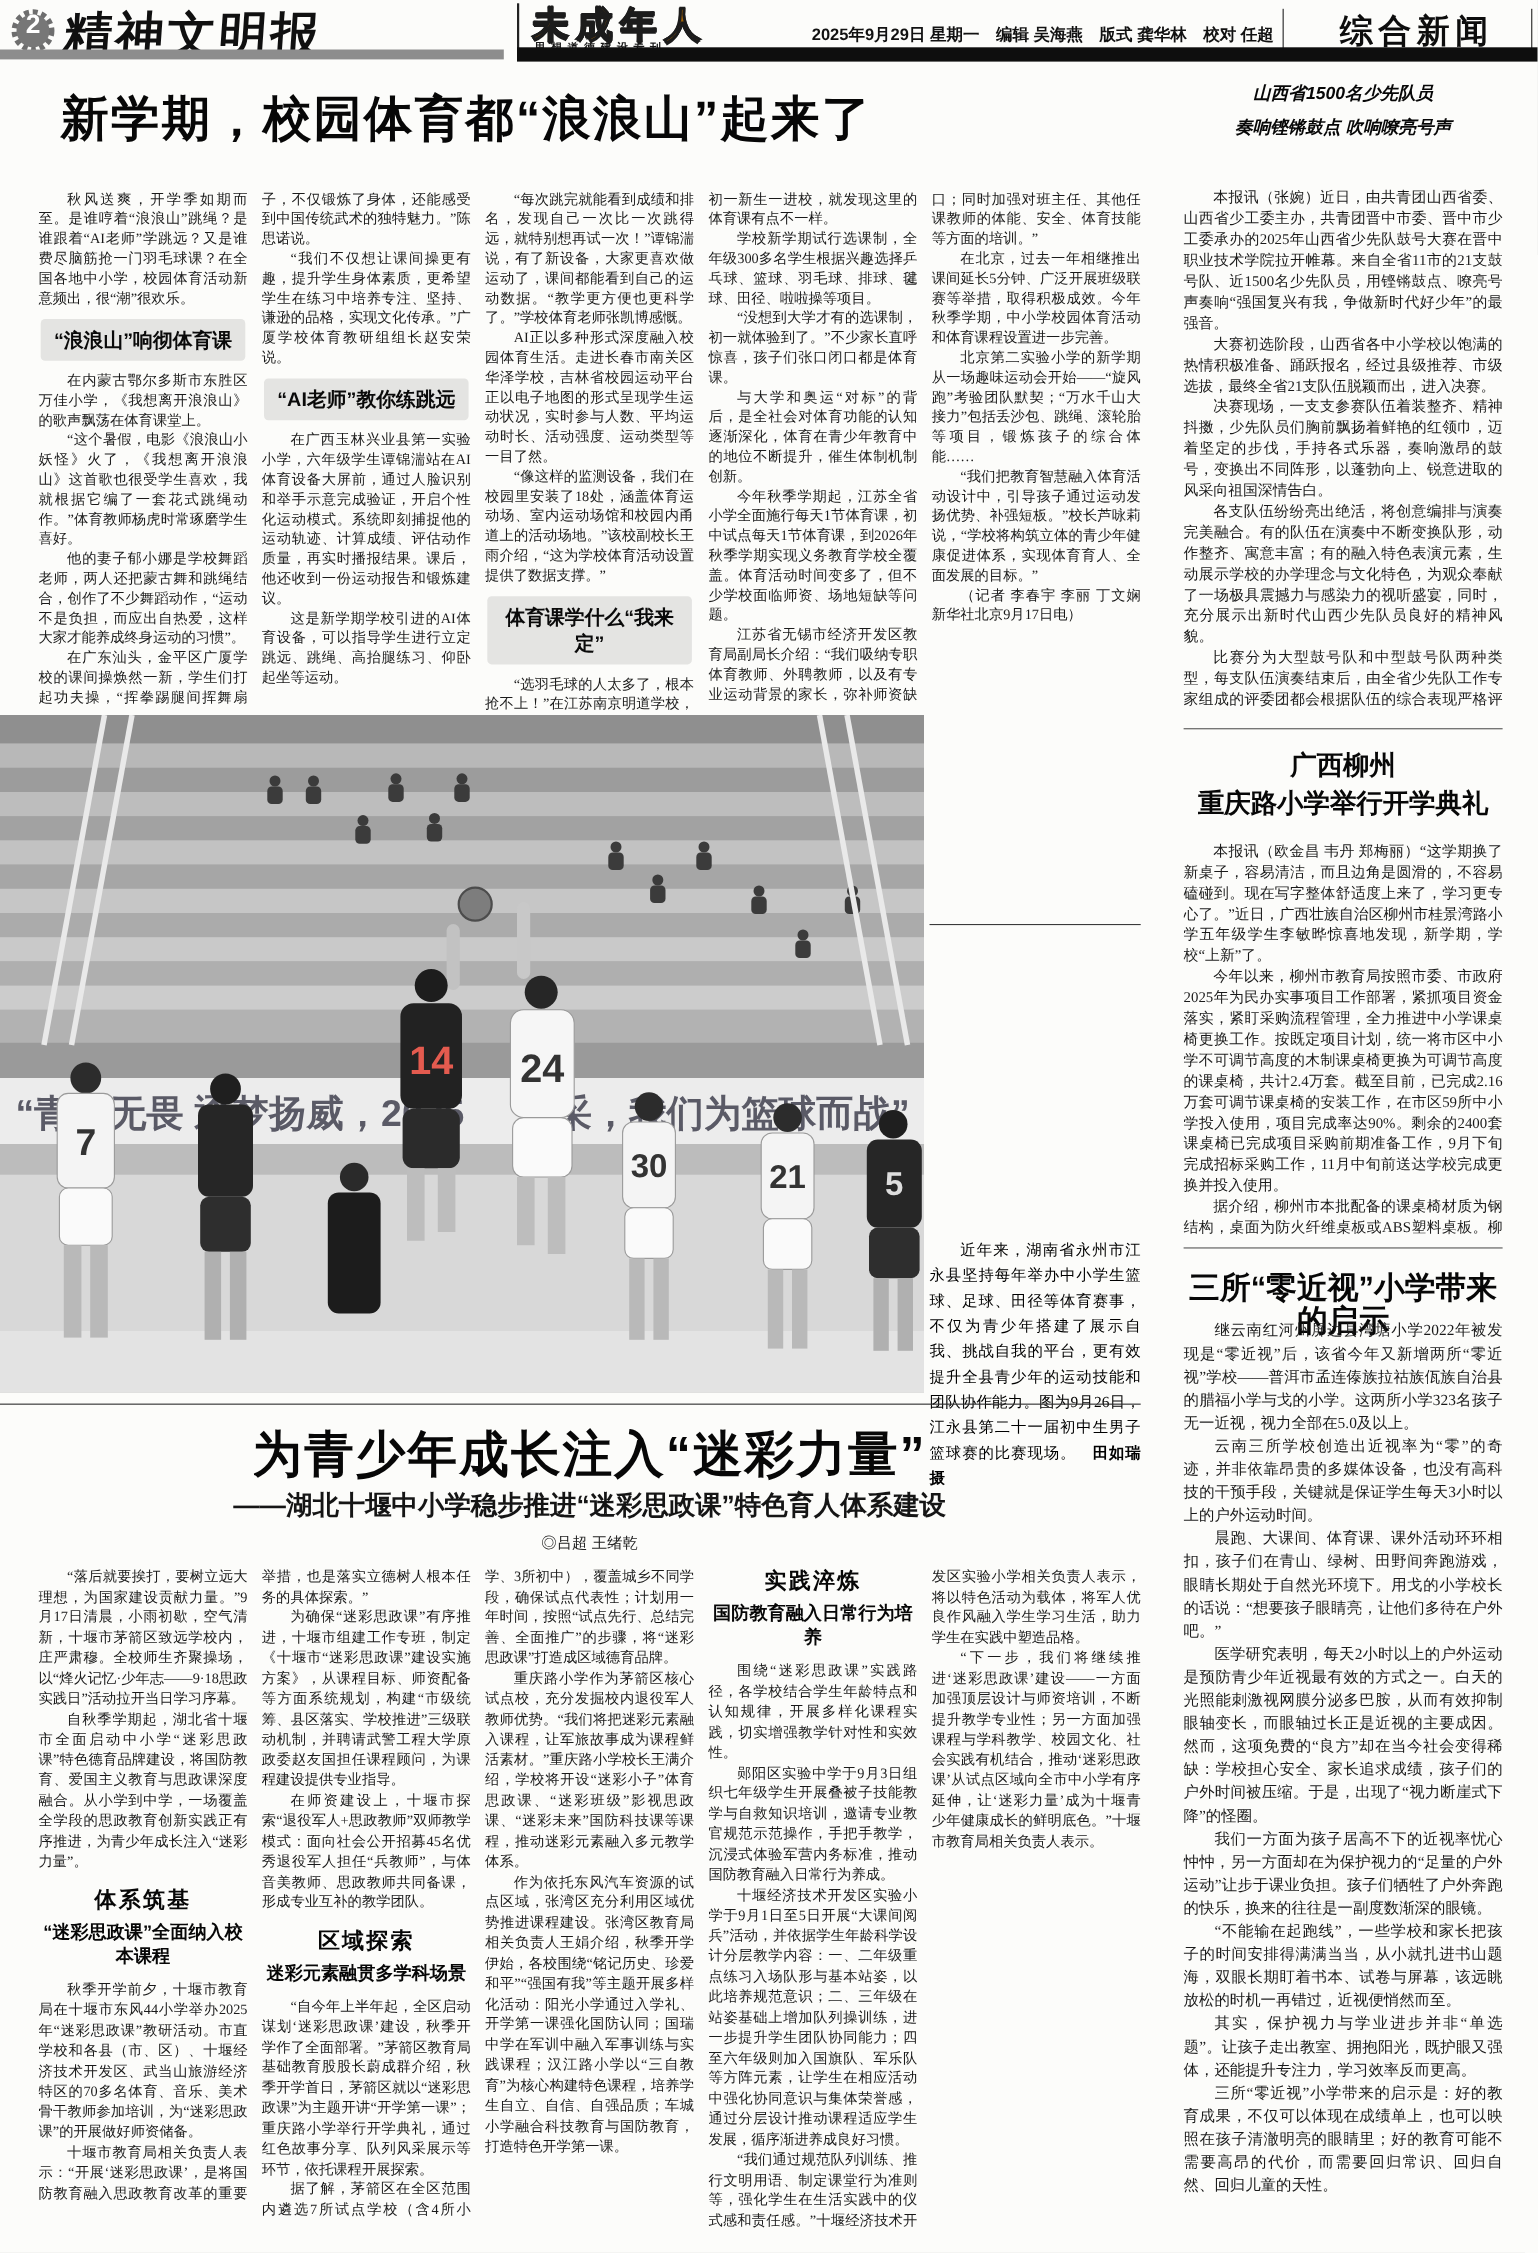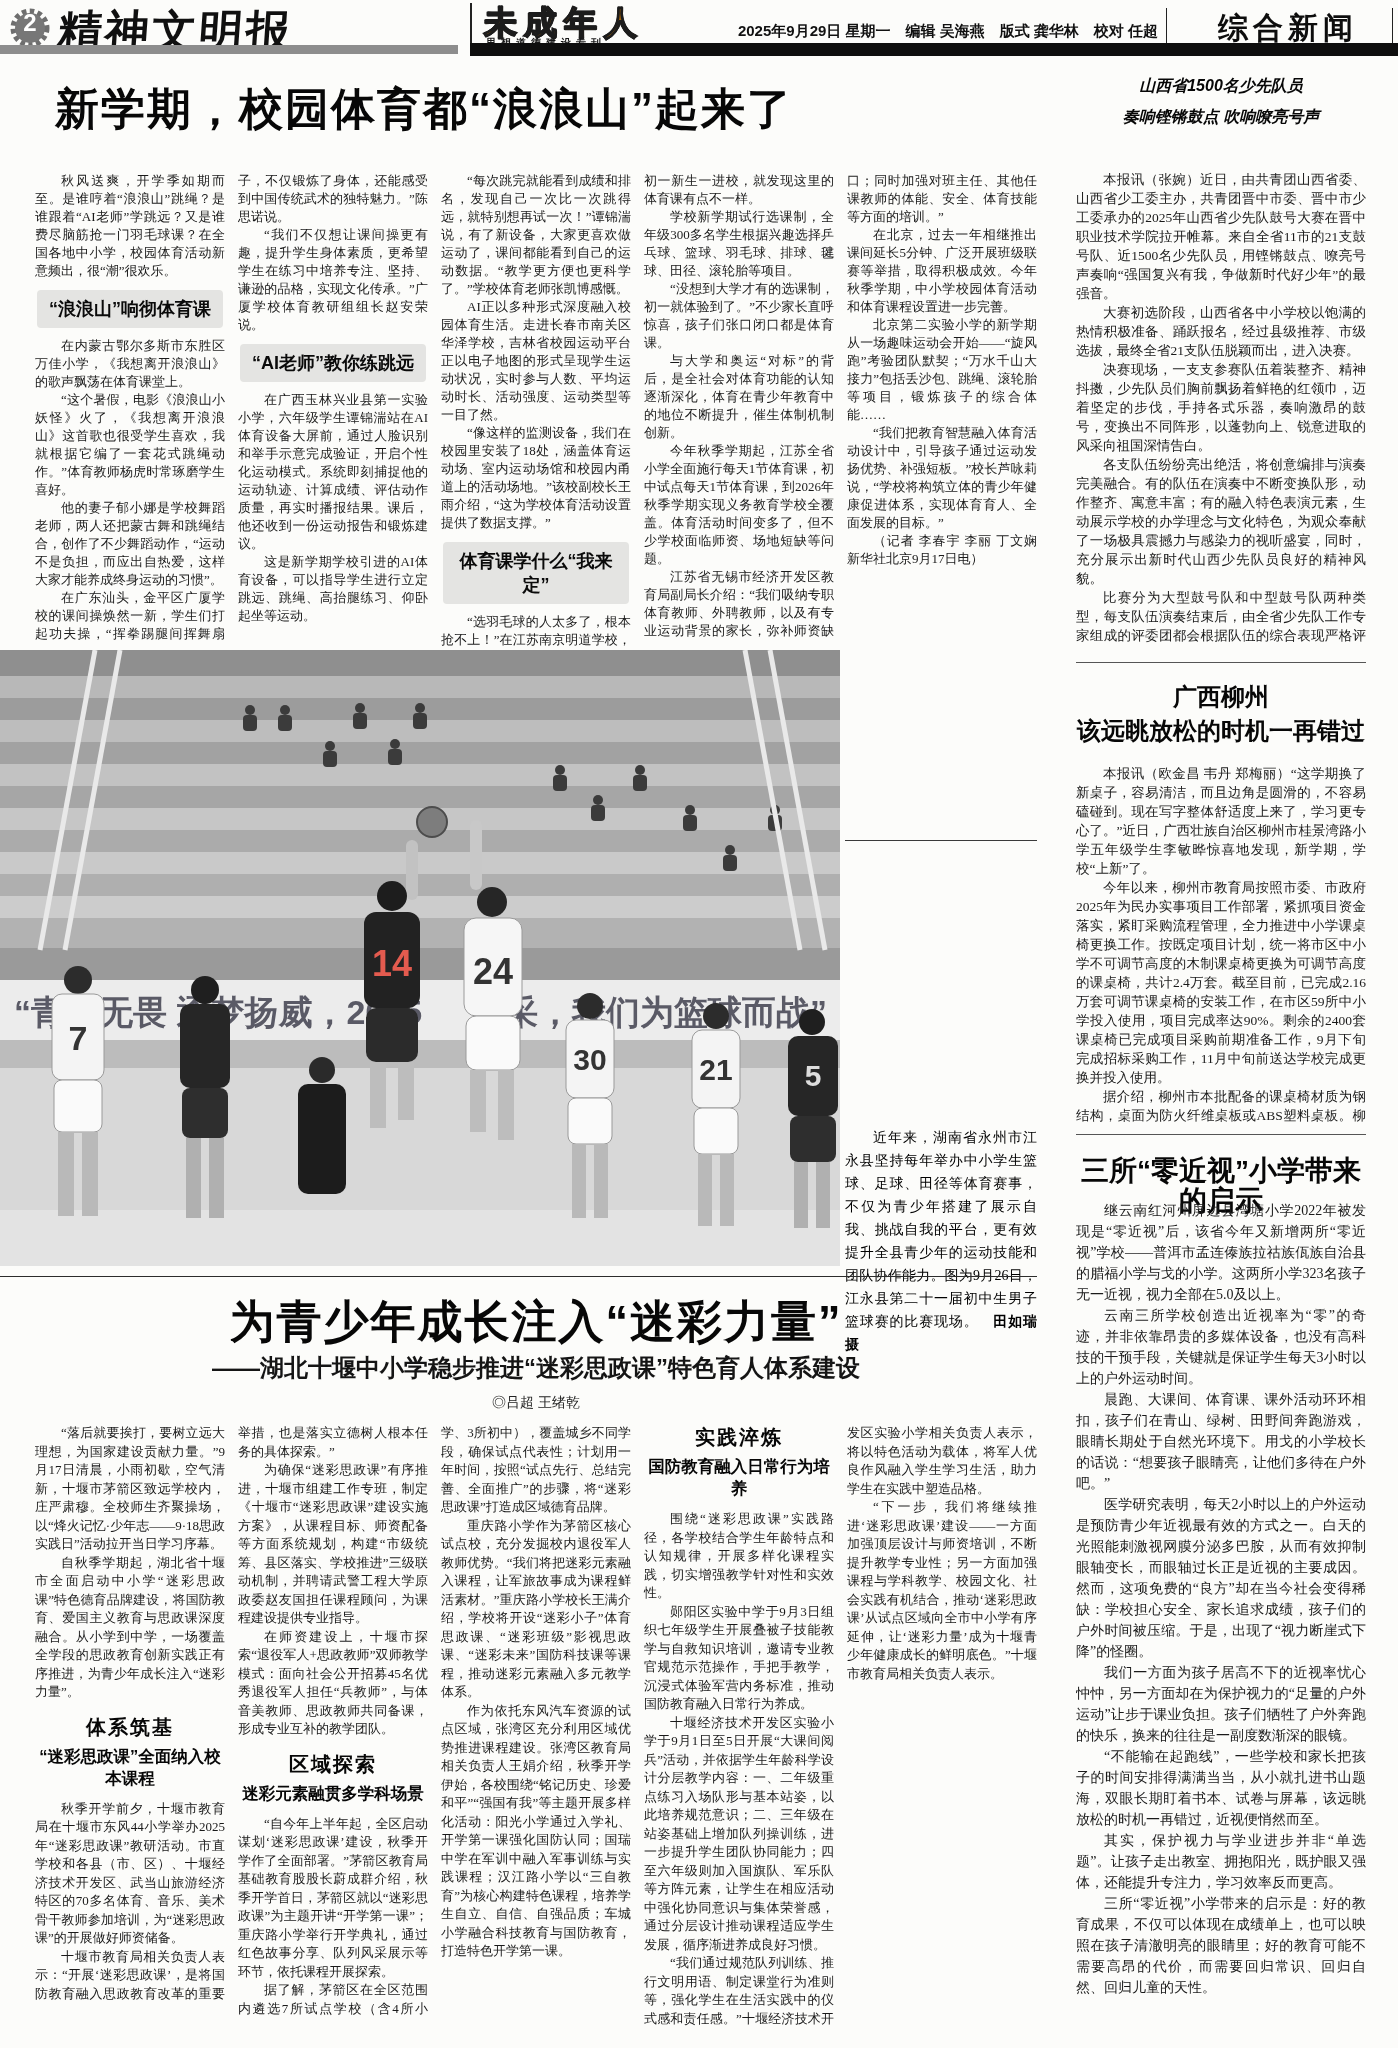--- a/index.html
+++ b/index.html
@@ -101,21 +101,21 @@
       <p class="para">在广东汕头，金平区广厦学校的课间操焕然一新，学生们打起功夫操，“挥拳踢腿间挥舞扇子，不仅锻炼了身体，还能感受到中国传统武术的独特魅力。”陈思诺说。</p>
       <p class="para">“我们不仅想让课间操更有趣，提升学生身体素质，更希望学生在练习中培养专注、坚持、谦逊的品格，实现文化传承。”广厦学校体育教研组组长赵安荣说。</p>
       <div class="flow-subhead">“AI老师”教你练跳远</div>
       <p class="para">在广西玉林兴业县第一实验小学，六年级学生谭锦湍站在AI体育设备大屏前，通过人脸识别和举手示意完成验证，开启个性化运动模式。系统即刻捕捉他的运动轨迹、计算成绩、评估动作质量，再实时播报结果。课后，他还收到一份运动报告和锻炼建议。</p>
       <p class="para">这是新学期学校引进的AI体育设备，可以指导学生进行立定跳远、跳绳、高抬腿练习、仰卧起坐等运动。</p>
       <p class="para">“每次跳完就能看到成绩和排名，发现自己一次比一次跳得远，就特别想再试一次！”谭锦湍说，有了新设备，大家更喜欢做运动了，课间都能看到自己的运动数据。“教学更方便也更科学了。”学校体育老师张凯博感慨。</p>
       <p class="para">AI正以多种形式深度融入校园体育生活。走进长春市南关区华泽学校，吉林省校园运动平台正以电子地图的形式呈现学生运动状况，实时参与人数、平均运动时长、活动强度、运动类型等一目了然。</p>
       <p class="para">“像这样的监测设备，我们在校园里安装了18处，涵盖体育运动场、室内运动场馆和校园内甬道上的活动场地。”该校副校长王雨介绍，“这为学校体育活动设置提供了数据支撑。”</p>
       <div class="flow-subhead">体育课学什么“我来定”</div>
       <p class="para">“选羽毛球的人太多了，根本抢不上！”在江苏南京明道学校，初一新生一进校，就发现这里的体育课有点不一样。</p>
-      <p class="para">学校新学期试行选课制，全年级300多名学生根据兴趣选择乒乓球、篮球、羽毛球、排球、毽球、田径、滚轮胎等项目。</p>
+      <p class="para">学校新学期试行选课制，全年级300多名学生根据兴趣选择乒乓球、篮球、羽毛球、排球、毽球、田径、啦啦操等项目。</p>
       <p class="para">“没想到大学才有的选课制，初一就体验到了。”不少家长直呼惊喜，孩子们张口闭口都是体育课。</p>
       <p class="para">与大学和奥运“对标”的背后，是全社会对体育功能的认知逐渐深化，体育在青少年教育中的地位不断提升，催生体制机制创新。</p>
       <p class="para">今年秋季学期起，江苏全省小学全面施行每天1节体育课，初中试点每天1节体育课，到2026年秋季学期实现义务教育学校全覆盖。体育活动时间变多了，但不少学校面临师资、场地短缺等问题。</p>
       <p class="para">江苏省无锡市经济开发区教育局副局长介绍：“我们吸纳专职体育教师、外聘教师，以及有专业运动背景的家长，弥补师资缺口；同时加强对班主任、其他任课教师的体能、安全、体育技能等方面的培训。”</p>
       <p class="para">在北京，过去一年相继推出课间延长5分钟、广泛开展班级联赛等举措，取得积极成效。今年秋季学期，中小学校园体育活动和体育课程设置进一步完善。</p>
       <p class="para">北京第二实验小学的新学期从一场趣味运动会开始——“旋风跑”考验团队默契；“万水千山大接力”包括丢沙包、跳绳、滚轮胎等项目，锻炼孩子的综合体能……</p>
       <p class="para">“我们把教育智慧融入体育活动设计中，引导孩子通过运动发扬优势、补强短板。”校长芦咏莉说，“学校将构筑立体的青少年健康促进体系，实现体育育人、全面发展的目标。”</p>
       <p class="para credit">（记者 李春宇 李丽 丁文娴 新华社北京9月17日电）</p>
     </div>
 
@@ -308,21 +308,21 @@
       <p class="para">大赛初选阶段，山西省各中小学校以饱满的热情积极准备、踊跃报名，经过县级推荐、市级选拔，最终全省21支队伍脱颖而出，进入决赛。</p>
       <p class="para">决赛现场，一支支参赛队伍着装整齐、精神抖擞，少先队员们胸前飘扬着鲜艳的红领巾，迈着坚定的步伐，手持各式乐器，奏响激昂的鼓号，变换出不同阵形，以蓬勃向上、锐意进取的风采向祖国深情告白。</p>
       <p class="para">各支队伍纷纷亮出绝活，将创意编排与演奏完美融合。有的队伍在演奏中不断变换队形，动作整齐、寓意丰富；有的融入特色表演元素，生动展示学校的办学理念与文化特色，为观众奉献了一场极具震撼力与感染力的视听盛宴，同时，充分展示出新时代山西少先队员良好的精神风貌。</p>
       <p class="para">比赛分为大型鼓号队和中型鼓号队两种类型，每支队伍演奏结束后，由全省少先队工作专家组成的评委团都会根据队伍的综合表现严格评定并现场打分。经过激烈角逐，最终决出大、中型鼓号队一等奖各1名、二等奖各2名、三等奖各3名、优秀奖若干。</p>
     </div>
 
   <div class="abs sb sb-rule" style="top:662px;"></div>
 
   <div class="abs sb sb-head sb2-head">
     <div>广西柳州</div>
-    <div>该远眺放松的时机一再错过</div>
+    <div>重庆路小学举行开学典礼</div>
   </div>
   <div class="abs sb flow sb-body sb2-body" style="column-count:1;">
       <p class="para">本报讯（欧金昌 韦丹 郑梅丽）“这学期换了新桌子，容易清洁，而且边角是圆滑的，不容易磕碰到。现在写字整体舒适度上来了，学习更专心了。”近日，广西壮族自治区柳州市桂景湾路小学五年级学生李敏晔惊喜地发现，新学期，学校“上新”了。</p>
       <p class="para">今年以来，柳州市教育局按照市委、市政府2025年为民办实事项目工作部署，紧抓项目资金落实，紧盯采购流程管理，全力推进中小学课桌椅更换工作。按既定项目计划，统一将市区中小学不可调节高度的木制课桌椅更换为可调节高度的课桌椅，共计2.4万套。截至目前，已完成2.16万套可调节课桌椅的安装工作，在市区59所中小学投入使用，项目完成率达90%。剩余的2400套课桌椅已完成项目采购前期准备工作，9月下旬完成招标采购工作，11月中旬前送达学校完成更换并投入使用。</p>
       <p class="para">据介绍，柳州市本批配备的课桌椅材质为钢结构，桌面为防火纤维桌板或ABS塑料桌板。柳州市教育局通过调研，根据学生年龄差异，为课桌椅设置5个高度调节档位，以保护学生脊柱健康，缓解学生用眼疲劳。</p>
     </div>
 
   <div class="abs sb sb-rule" style="top:1134px;"></div>
 
   <div class="abs sb sb-head sb3-head">三所“零近视”小学带来的启示</div>

